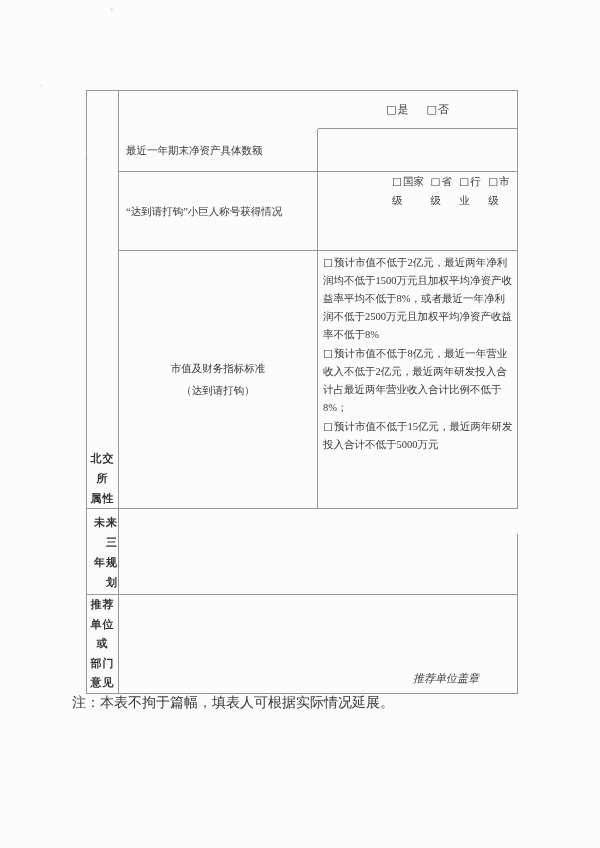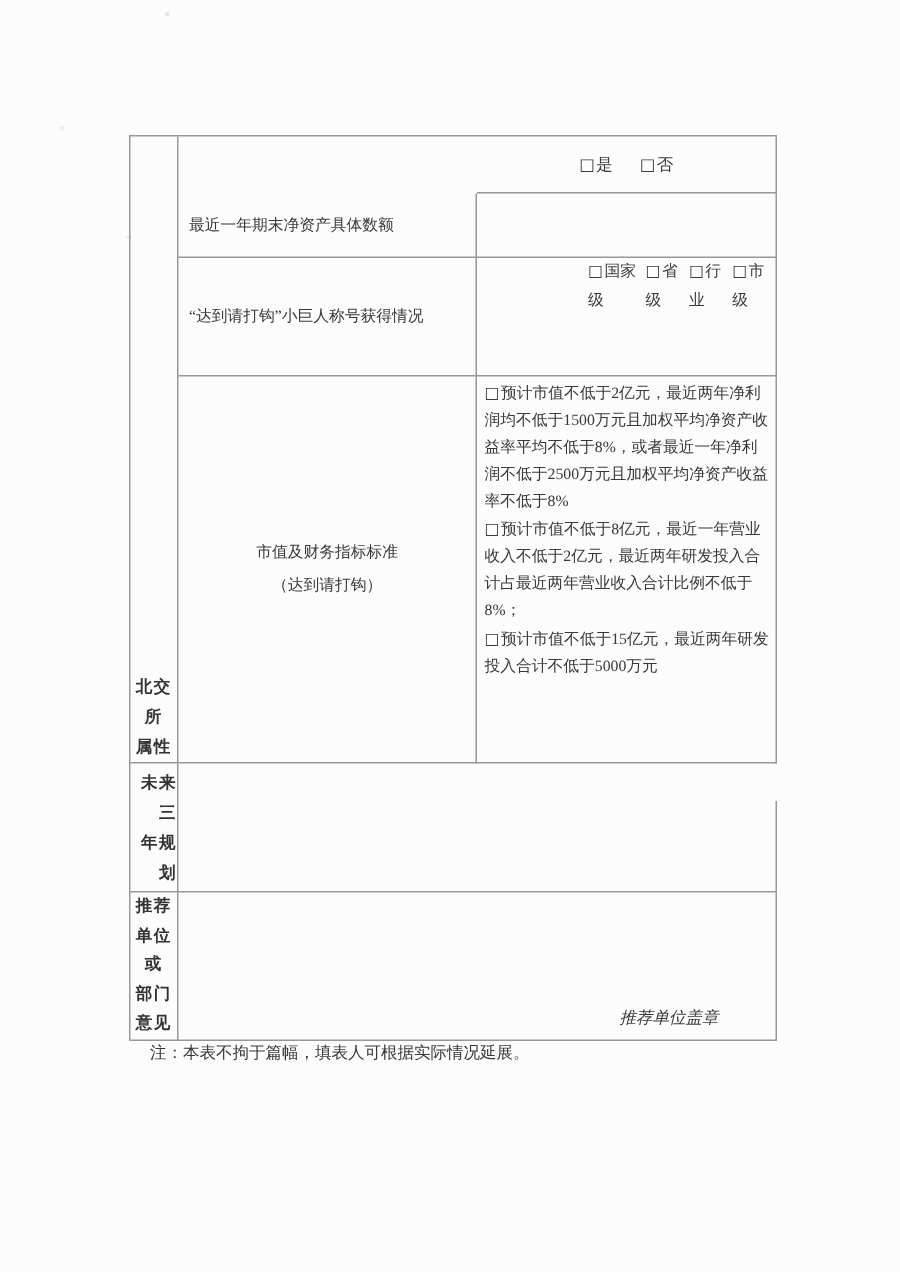--- a/index.html
+++ b/index.html
@@ -57,22 +57,22 @@
   .criteria p{margin:0;}
   .fp-label{grid-column:1;grid-row:5 / span 2;text-align:right;}
   .fp-instruction{grid-column:2 / span 2;grid-row:5;display:flex;align-items:center;
        padding-left:3px;font-size:10.5px;white-space:nowrap;}
   .fp-body{grid-column:2 / span 2;grid-row:6;}
   .rec-label{grid-column:1;grid-row:7;line-height:19.5px;}
   .rec-body{grid-column:2 / span 2;grid-row:7;position:relative;}
   .stamp-hint{position:absolute;right:38px;bottom:7px;font-size:11px;color:#383838;font-style:italic;}
   .checkbox{font-family:"DejaVu Sans","Liberation Sans",sans-serif;margin-right:1px;}
   .footnote{
-    position:absolute;left:100px;top:695px;width:460px;
-    font-size:11px;line-height:15px;color:#383838;
+    position:absolute;left:72px;top:695px;width:460px;
+    font-size:14px;line-height:15px;color:#383838;
   }
 </style>
 </head>
 <body>
 
 <div class="page">
   <span class="speck sp1"></span>
   <span class="speck sp2"></span>
   <span class="speck sp3"></span>
 

